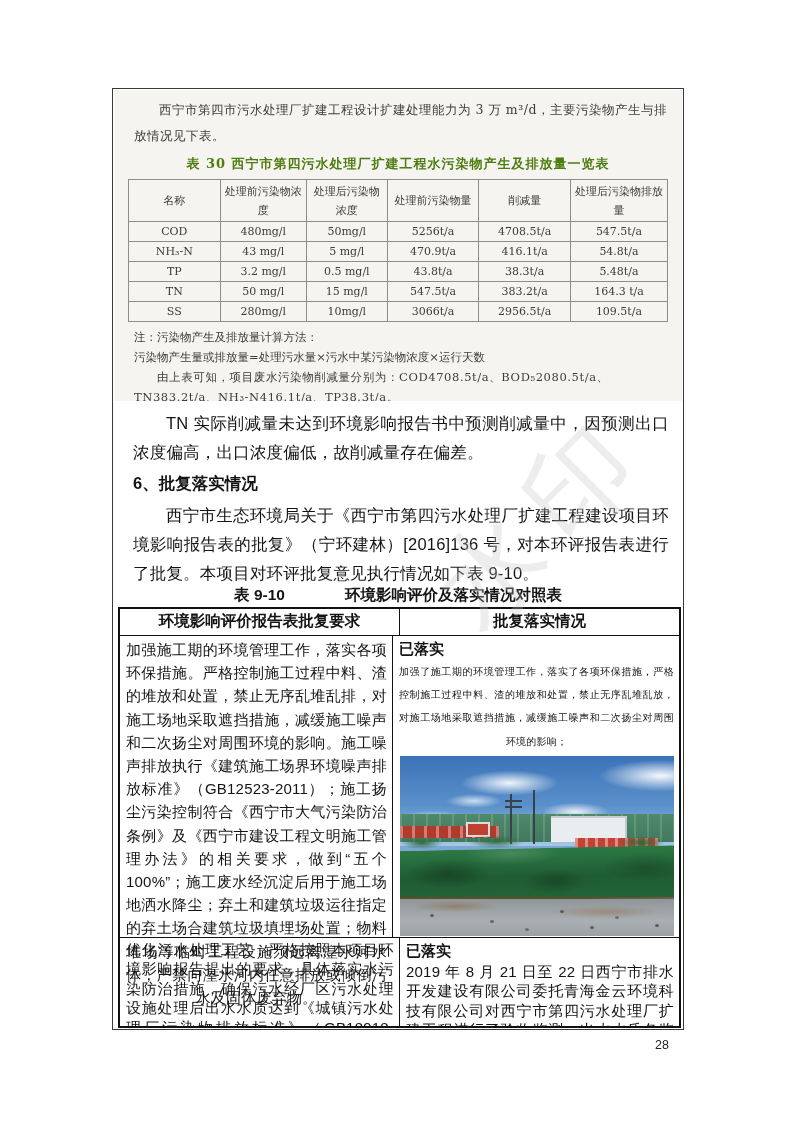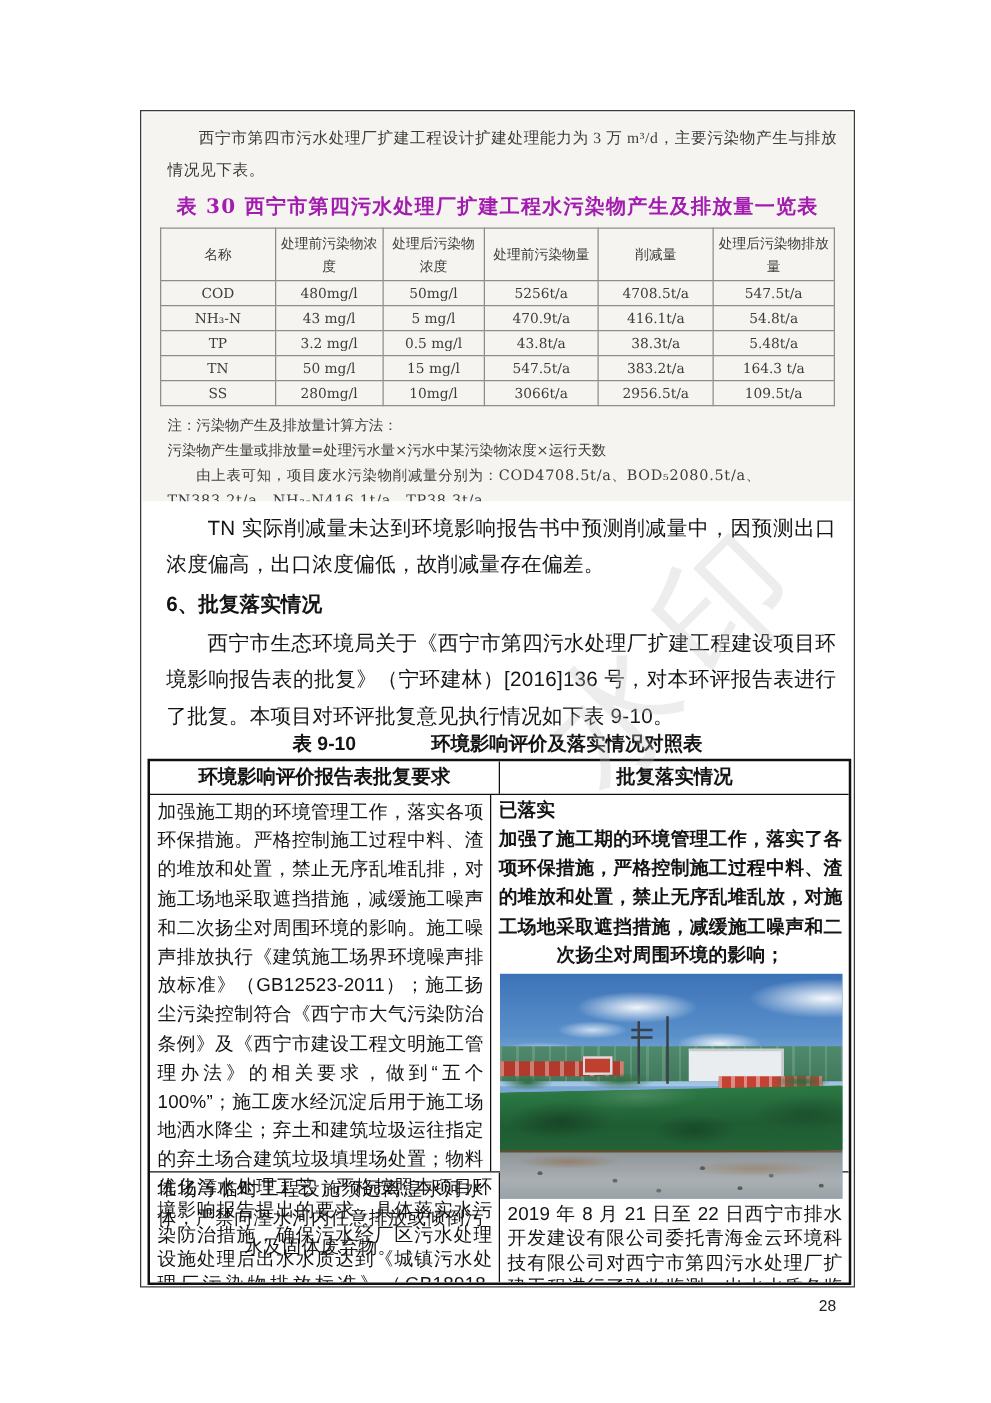--- a/index.html
+++ b/index.html
@@ -6,22 +6,22 @@
   html,body { width:793px; height:1122px; background:#ffffff; font-family:"Liberation Sans", sans-serif; color:#141414; position:relative; overflow:hidden; }
 
   
   .page-frame { position:absolute; left:112px; top:88px; width:572px; height:942px; border:1px solid #3a3a3a; background:#fff; }
 
   
   .watermark { position:absolute; left:405px; top:560px; font-size:105px; letter-spacing:20px; color:rgba(195,195,195,0.30); transform:rotate(-45deg); transform-origin:left top; white-space:nowrap; pointer-events:none; z-index:5; }
 
   
   .scanned-block { position:absolute; left:1px; top:1px; width:568px; height:311px; background:#f5f4f1; font-family:"DejaVu Serif", serif; color:#3c3c3c; overflow:hidden; }
-  .scan-intro { padding:7px 8px 0 20px; font-size:12.5px; line-height:26px; text-indent:2em; letter-spacing:0.5px;font-family:Liberation Serif, serif; }
-  .scan-table-title { text-align:center; font-size:16px; font-weight:bold; color:#a21caf; margin-top:6px; letter-spacing:1px; }
+  .scan-intro { padding:7px 8px 0 20px; font-size:12.5px; line-height:26px; text-indent:2em; letter-spacing:0.5px; }
+  .scan-table-title { text-align:center; font-size:13px; font-weight:bold; color:#4d7c0f; margin-top:6px; letter-spacing:1px; }
   .scan-table { width:540px; margin:6px auto 0 auto; border-collapse:collapse; font-size:11px; color:#3c3c3c; }
   .scan-table th, .scan-table td { border:1px solid #8d8d8d; text-align:center; vertical-align:middle; }
   .scan-table th { font-weight:normal; height:42px; line-height:19px; padding:0 4px; }
   .scan-table td { height:20px; padding:0 2px; }
   .scan-notes { margin:5px 20px 0 20px; font-size:11.5px; line-height:20px; color:#3c3c3c; }
   .scan-notes .indent { text-indent:2em; letter-spacing:0.6px; }
 
   
   .para { position:absolute; left:20px; width:536px; font-size:16.5px; line-height:29px; text-align:justify; letter-spacing:0.2px; }
   .para-tn { top:320px; text-indent:2em; }
@@ -36,21 +36,21 @@
   .cmp-header .hcell { font-size:15.5px; font-weight:bold; text-align:center; padding:2px 0 3px 0; }
   .cmp-row { display:flex; }
   .cmp-row1 { border-bottom:1.5px solid #111; height:302px; }
   .cmp-row2 { flex:1; overflow:hidden; }
   .col-left  { width:280px; border-right:1.5px solid #111; }
   .col-right { flex:1; }
   .cell-pad { padding:2px 5px 2px 6px; }
   .req-text { font-size:15px; line-height:23.2px; text-align:justify; text-align-last:center; letter-spacing:0.2px; }
   .req-text2 { font-size:15px; line-height:19.4px; text-align:justify; text-align-last:center; letter-spacing:0.2px; }
   .status-title { font-size:15px; font-weight:bold; line-height:22px; }
-  .status-text { font-size:15px; line-height:23.2px; text-align:justify; text-align-last:center; letter-spacing:0.2px;font-weight:bold; }
+  .status-text { font-size:10px; line-height:23.2px; text-align:justify; text-align-last:center; letter-spacing:0.2px; }
   .status-text2 { font-size:15px; line-height:19.4px; text-align:justify; text-align-last:center; letter-spacing:0.2px; }
 
   
   .photo { position:relative; width:274px; height:180px; margin:3px 0 0 1px; overflow:hidden; background:#7ba7d4; }
   .ph-sky { position:absolute; left:0; top:0; width:100%; height:90px;
     background:
       radial-gradient(ellipse 55px 14px at 12% 72%, rgba(255,255,255,.95), rgba(255,255,255,0) 72%),
       radial-gradient(ellipse 70px 18px at 40% 30%, rgba(255,255,255,.92), rgba(255,255,255,0) 70%),
       radial-gradient(ellipse 48px 13px at 64% 62%, rgba(255,255,255,.85), rgba(255,255,255,0) 70%),
       radial-gradient(ellipse 85px 22px at 95% 22%, rgba(255,255,255,.95), rgba(255,255,255,0) 72%),

